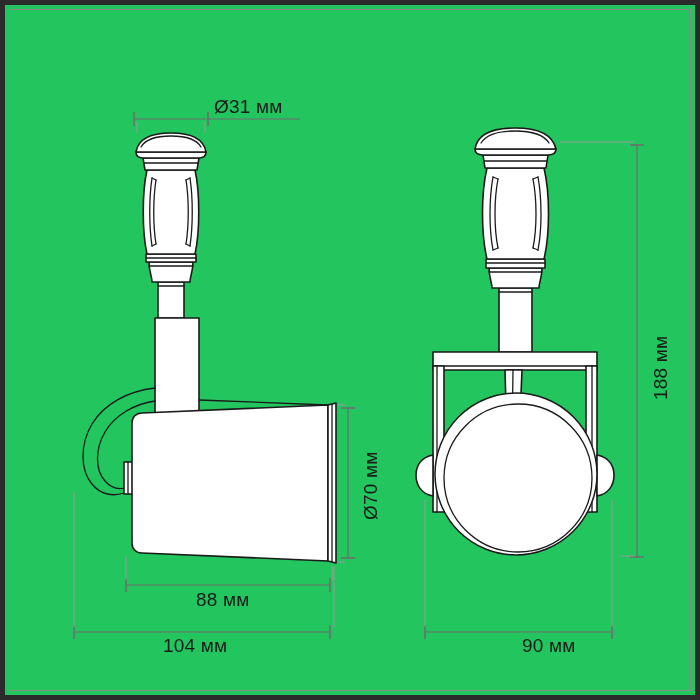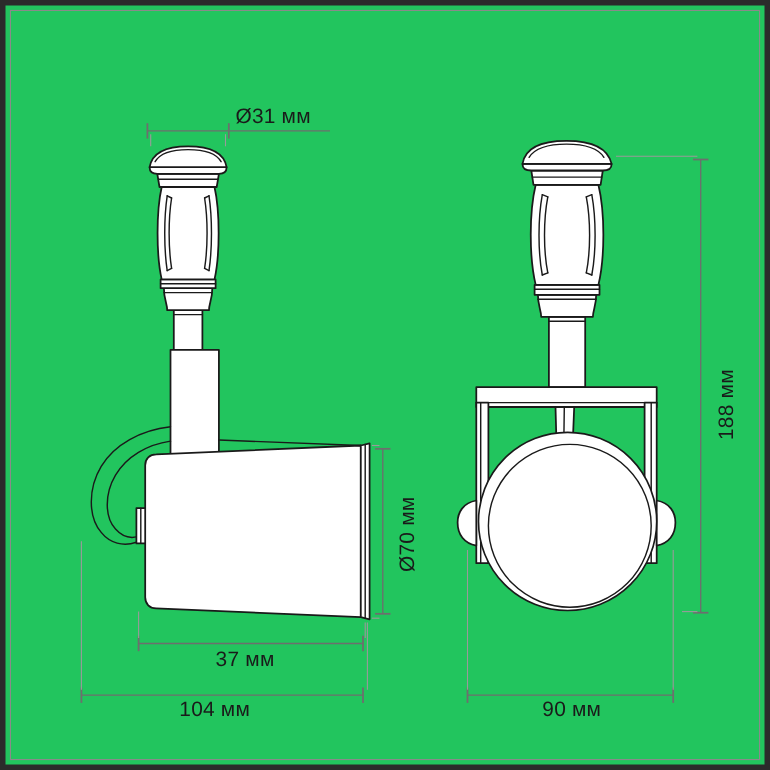--- a/index.html
+++ b/index.html
@@ -274,24 +274,24 @@
       <line class="extline" x1="425" y1="500" x2="425" y2="627"></line>
       <line class="extline" x1="612" y1="500" x2="612" y2="627"></line>
     </g>
 
   </svg>
 
   <div class="dim-label" style="left:214px; top:96px;">Ø31 мм</div>
 
   <div class="dim-label vert" style="left:360px; top:520px;">Ø70 мм</div>
 
-  <div class="dim-label" style="left:196px; top:589px;">37 мм</div>
+  <div class="dim-label" style="left:196px; top:589px;">88 мм</div>
 
   <div class="dim-label" style="left:163px; top:635px;">104 мм</div>
 
   <div class="dim-label vert" style="left:650px; top:400px;">188 мм</div>
 
-  <div class="dim-label" style="left:493px; top:635px;">90 мм</div>
+  <div class="dim-label" style="left:522px; top:635px;">90 мм</div>
 
   <div id="frame-inner"></div>
   <div id="frame-outer"></div>
 
 </div>
 
 </body></html>

